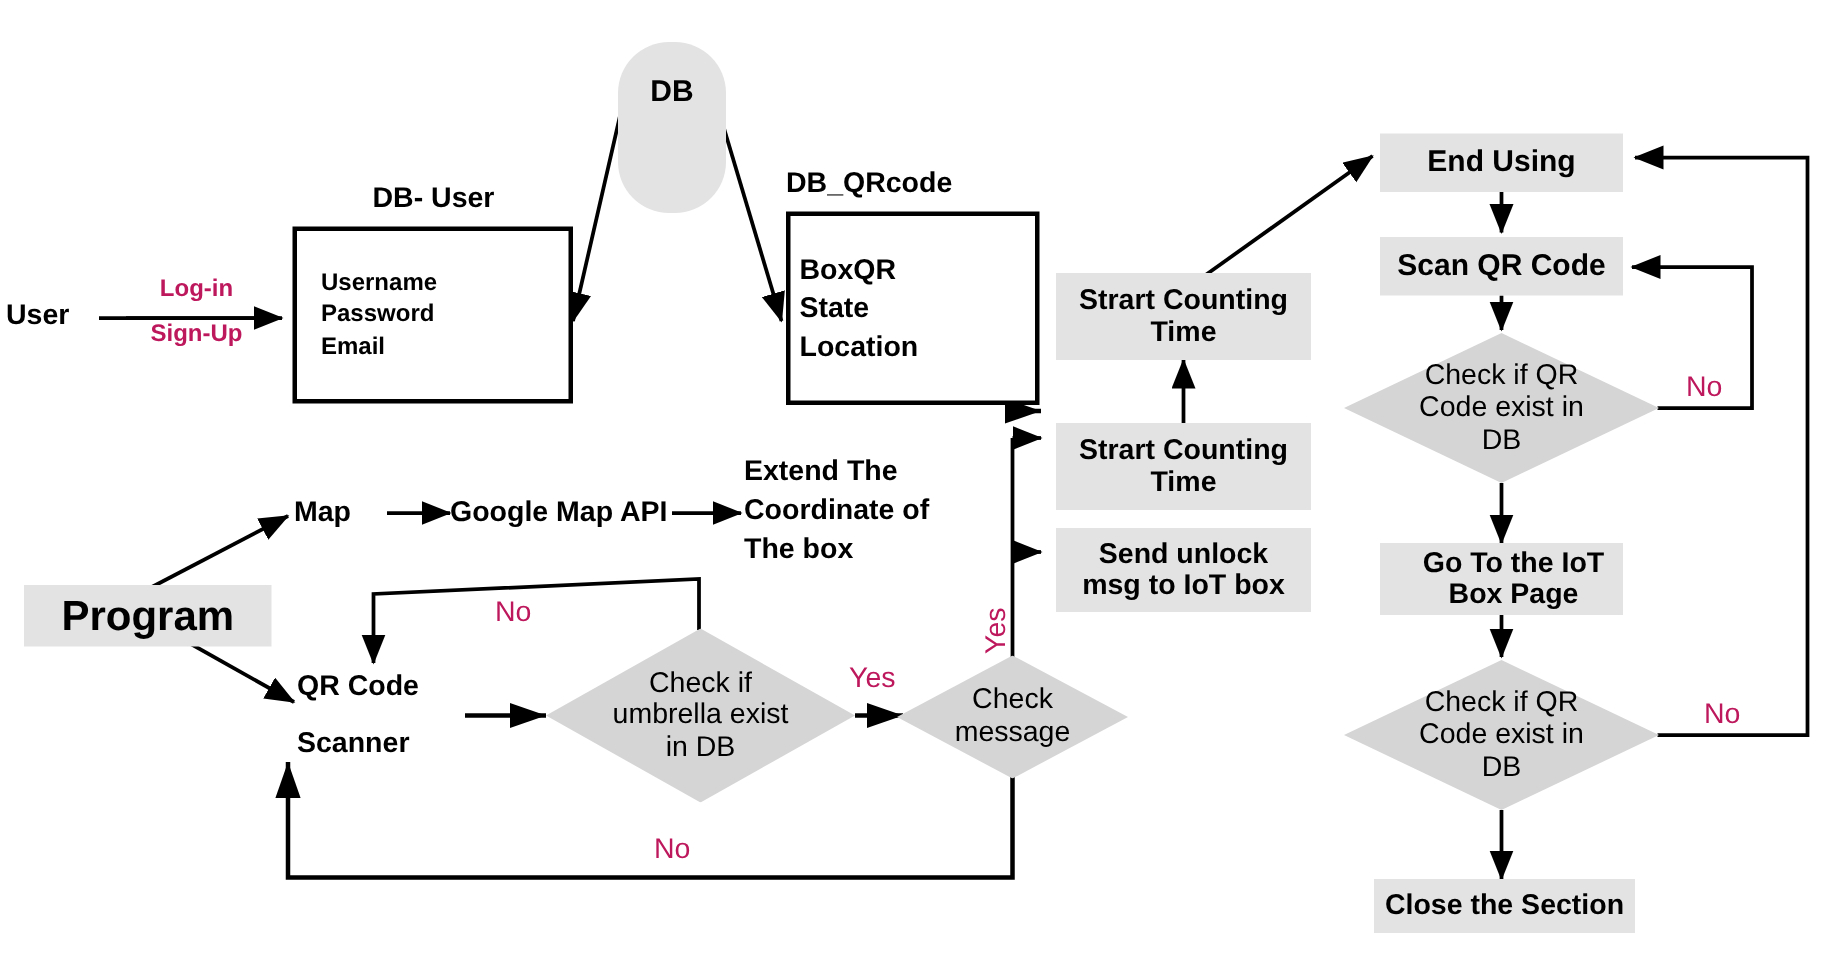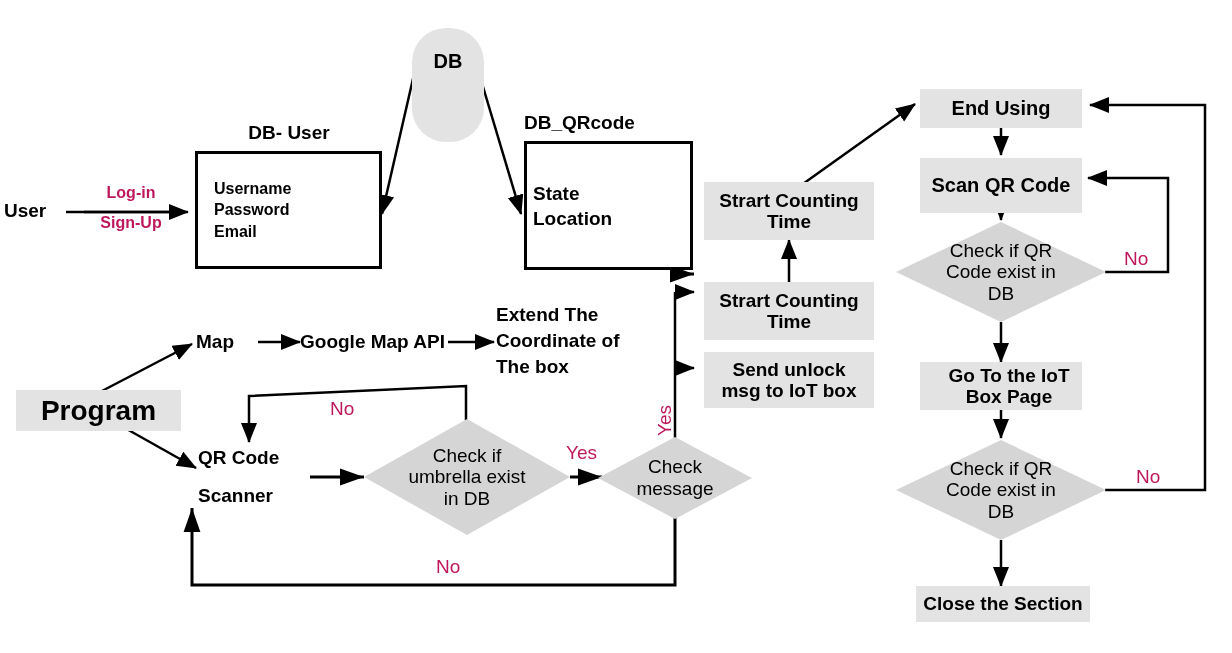--- a/index.html
+++ b/index.html
@@ -115,20 +115,21 @@
   <div class="dbell" style="left:412px;top:28px;width:72px;height:92px;font-size:20px;padding-top:22px;">
     <span>DB</span>
   </div>
 
   <div class="cap" style="left:524px;top:112px;width:180px;text-align:left;font-size:19px;">
     <span>DB_QRcode</span>
   </div>
 
   <div class="node boxed" style="left:524px;top:141px;width:169px;height:129px;"></div>
   <div class="fields" style="left:533px;top:145px;width:160px;height:122px;font-size:19px;">
+    <span>BoxQR</span>
     <span>State</span>
     <span>Location</span>
   </div>
 
   <div class="node gray" style="left:16px;top:390px;width:165px;height:41px;font-size:28px;justify-content:center;">
     <span>Program</span>
   </div>
 
   <div class="node plain" style="left:196px;top:328px;width:62px;height:28px;font-size:19px;justify-content:flex-start;">
     <span>Map</span>
@@ -197,21 +198,21 @@
 
   <div class="node gray" style="left:704px;top:352px;width:170px;height:56px;font-size:19px;flex-direction:column;">
     <span>Send unlock</span>
     <span>msg to IoT box</span>
   </div>
 
   <div class="node gray" style="left:920px;top:89px;width:162px;height:39px;font-size:20px;">
     <span>End Using</span>
   </div>
 
-  <div class="node gray" style="left:920px;top:158px;width:162px;height:55px;font-size:20px;">
+  <div class="node gray" style="left:920px;top:158px;width:162px;height:39px;font-size:20px;">
     <span>Scan QR Code</span>
   </div>
 
   <div class="diamond-wrap" style="left:896px;top:222px;width:210px;height:100px;">
     <svg width="210" height="100" viewBox="0 0 210 100">
       <polygon points="105,0 210,50 105,100 0,50" fill="#d5d5d5"></polygon>
     </svg>
     <div class="dtext" style="font-size:19px;flex-direction:column;">
       <span>Check if  QR</span>
       <span>Code exist in</span>

